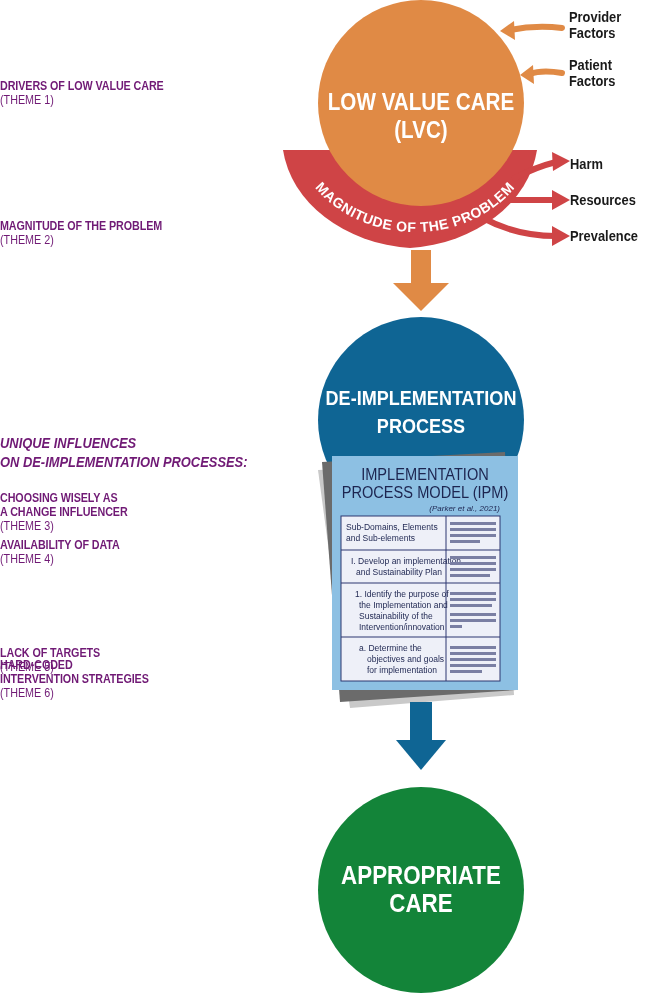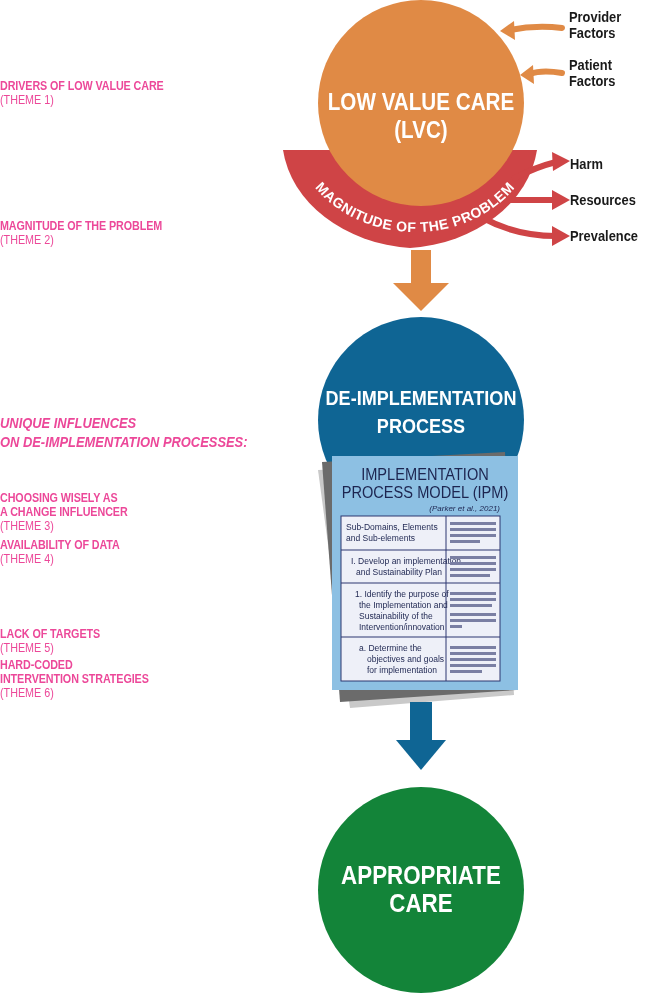--- a/index.html
+++ b/index.html
@@ -1,48 +1,48 @@
 <!DOCTYPE html>
 <html><head>
 <meta charset="utf-8">
 <style>
   html,body{margin:0;padding:0;background:#ffffff;}
   body{width:646px;height:993px;position:relative;overflow:hidden;font-family:"Liberation Sans","DejaVu Sans",sans-serif;}
-  .lbl{position:absolute;left:0;color:#ec4899;line-height:14px;}
+  .lbl{position:absolute;left:0;color:#701a75;line-height:14px;}
   .lbl .t{font-weight:bold;font-size:12.5px;transform:scaleX(0.86);transform-origin:left;display:block;white-space:nowrap;letter-spacing:-0.1px;}
   .lbl .s{font-size:12.5px;transform:scaleX(0.86);transform-origin:left;display:block;white-space:nowrap;}
   .lbl .h{font-weight:bold;font-style:italic;font-size:15px;line-height:19px;transform:scaleX(0.86);transform-origin:left;display:block;white-space:nowrap;}
   svg{position:absolute;left:0;top:0;}
   .cond{font-family:"Liberation Sans","DejaVu Sans",sans-serif;font-weight:bold;}
 </style>
 </head>
 <body>
 
 <div class="lbl" style="top:79px">
   <span class="t">DRIVERS OF LOW VALUE CARE</span>
   <span class="s">(THEME 1)</span>
 </div>
 <div class="lbl" style="top:219px">
   <span class="t">MAGNITUDE OF THE PROBLEM</span>
   <span class="s">(THEME 2)</span>
 </div>
-<div class="lbl" style="top:413px">
+<div class="lbl" style="top:433px">
   <span class="h">UNIQUE INFLUENCES</span>
   <span class="h">ON DE-IMPLEMENTATION PROCESSES:</span>
 </div>
 <div class="lbl" style="top:491px">
   <span class="t">CHOOSING WISELY AS</span>
   <span class="t">A CHANGE INFLUENCER</span>
   <span class="s">(THEME 3)</span>
 </div>
 <div class="lbl" style="top:538px">
   <span class="t">AVAILABILITY OF DATA</span>
   <span class="s">(THEME 4)</span>
 </div>
-<div class="lbl" style="top:627px">
+<div class="lbl" style="top:646px">
   <span class="t">LACK OF TARGETS</span>
   <span class="s">(THEME 5)</span>
 </div>
 <div class="lbl" style="top:658px">
   <span class="t">HARD-CODED</span>
   <span class="t">INTERVENTION STRATEGIES</span>
   <span class="s">(THEME 6)</span>
 </div>
 
 <svg width="646" height="993" viewBox="0 0 646 993">

